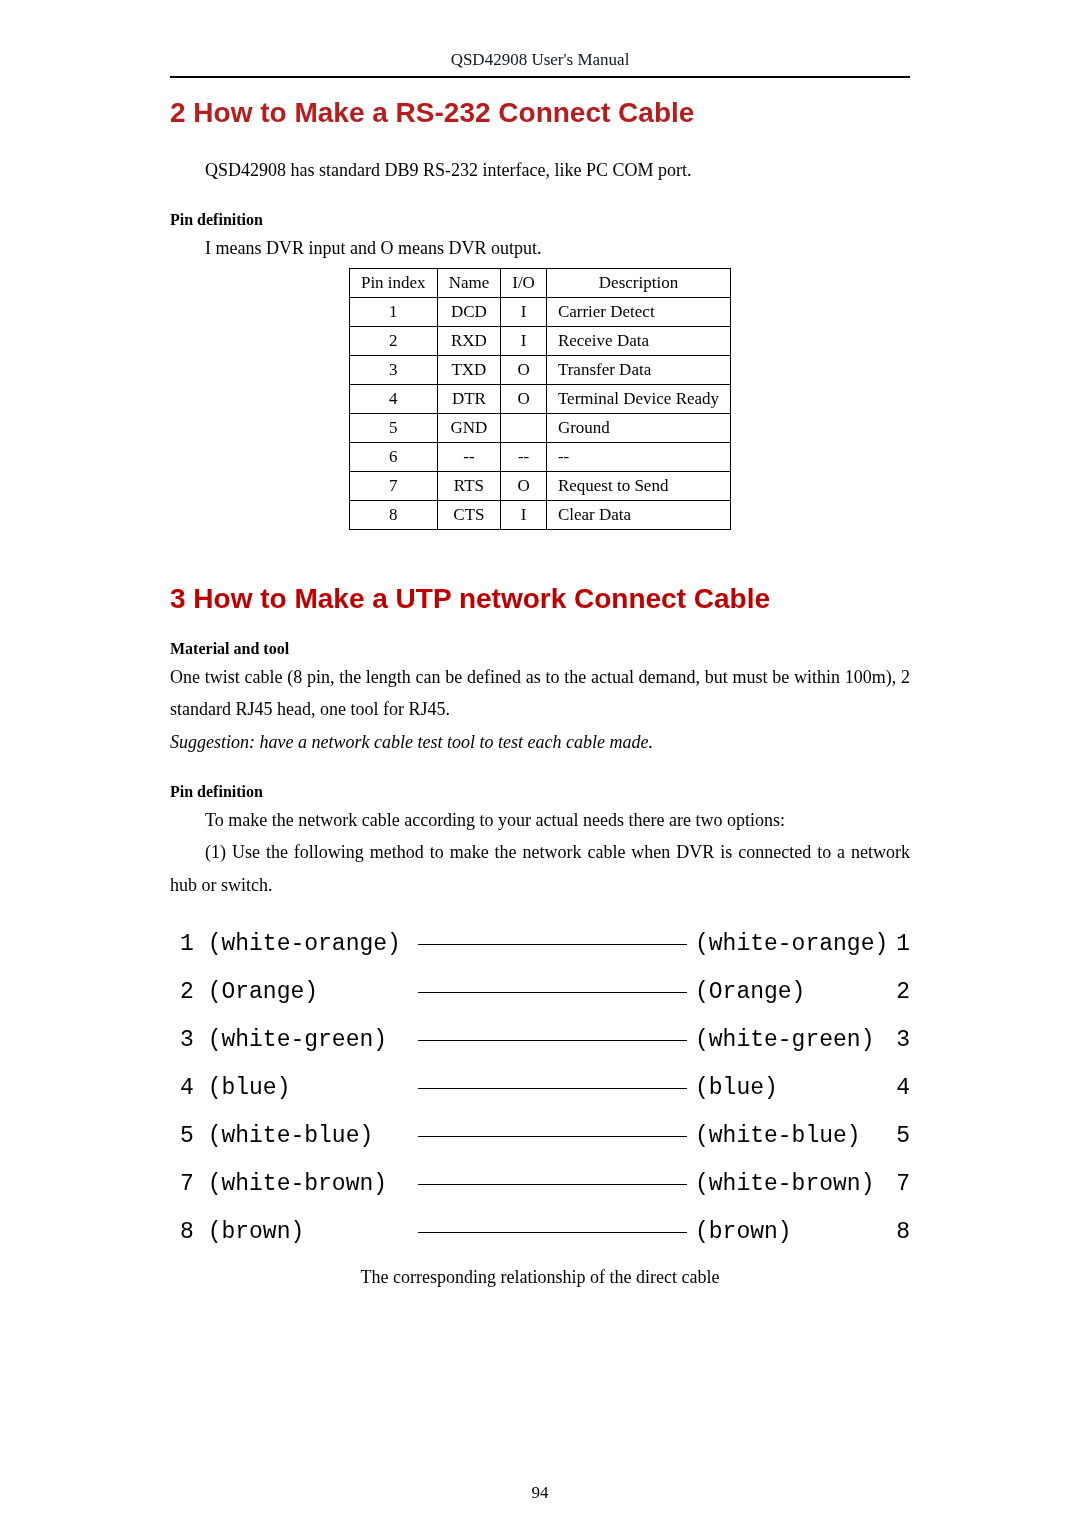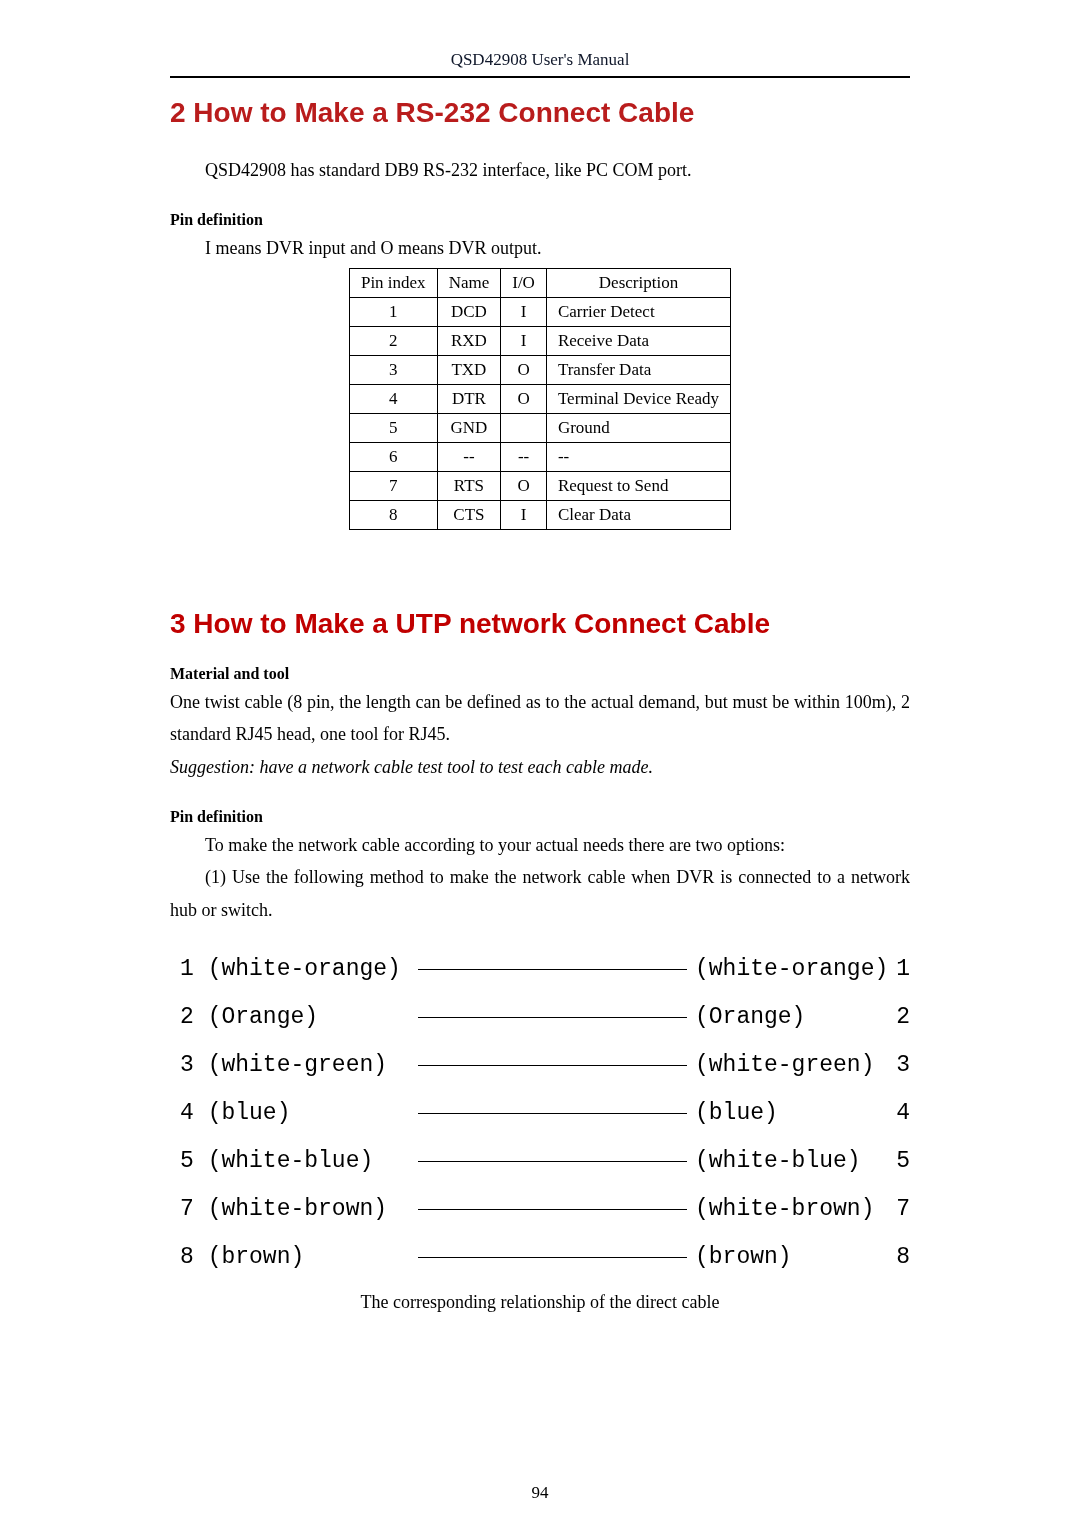--- a/index.html
+++ b/index.html
@@ -59,21 +59,21 @@
       text-align: center;
     }
     .pin-table th {
       text-align: center;
     }
     .section3-heading {
       font-family: Arial, sans-serif;
       font-weight: bold;
       font-size: 28px;
       color: #c00000;
-      margin-top: 78px;
+      margin-top: 53px;
       margin-bottom: 25px;
     }
     .italic {
       font-style: italic;
     }
     .justify {
       text-align: justify;
       text-justify: inter-word;
     }
     .wiring-diagram {

